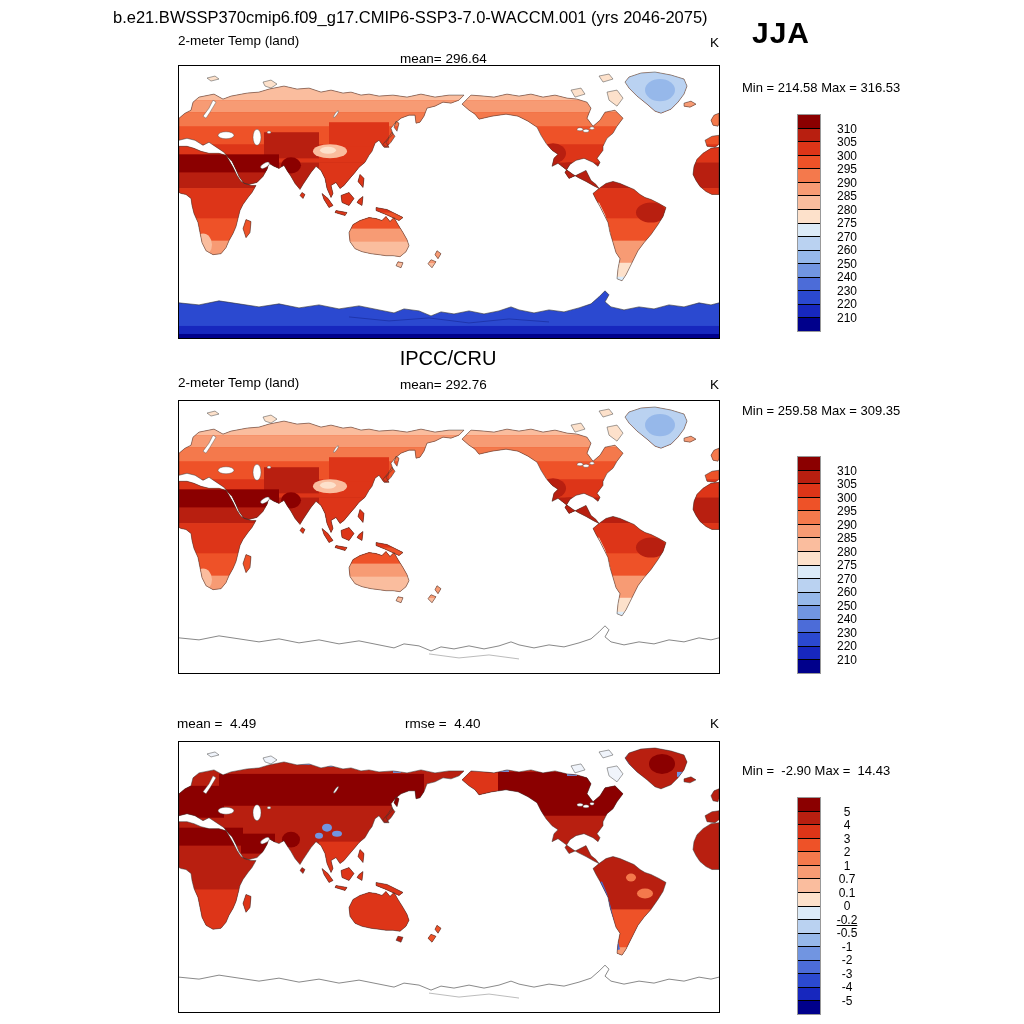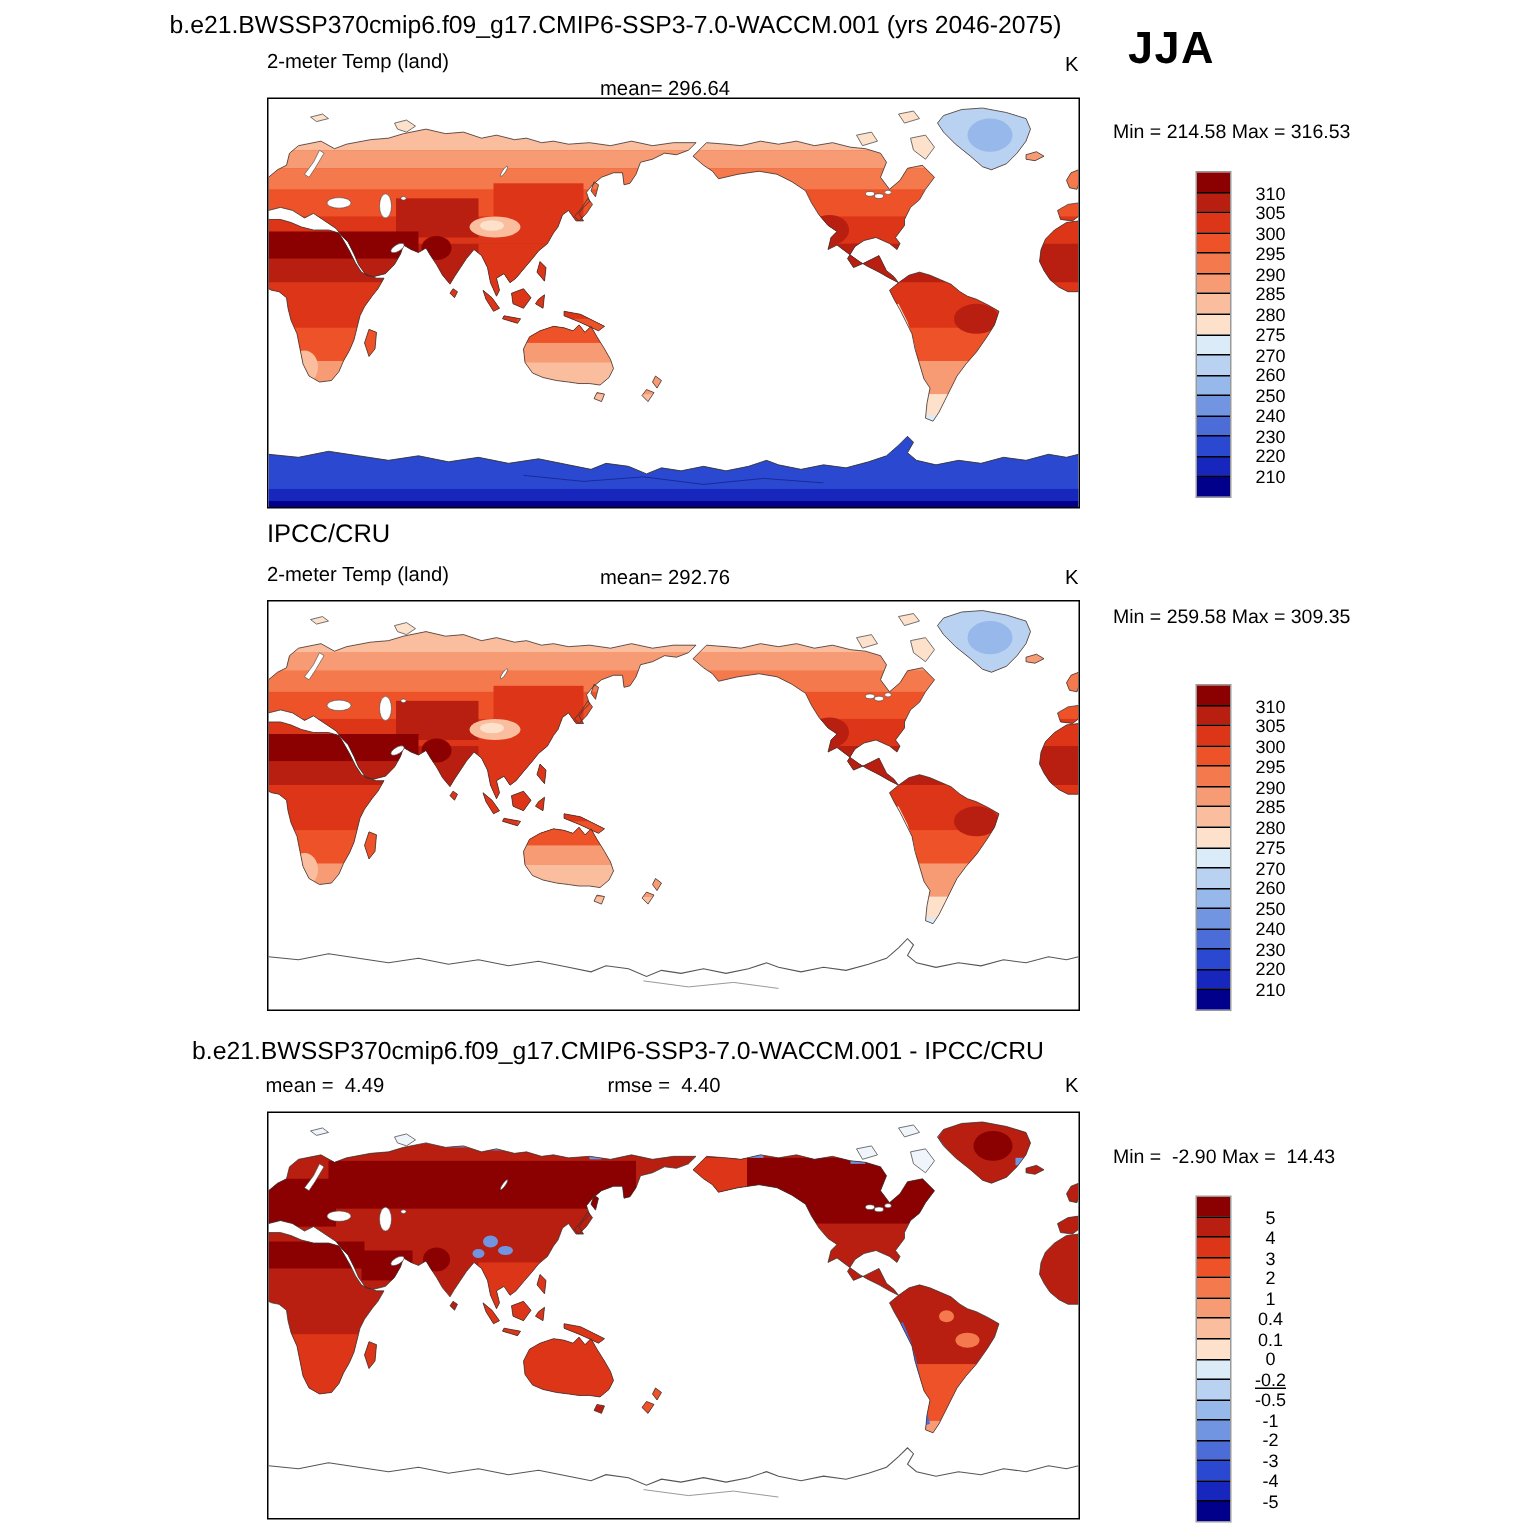--- a/index.html
+++ b/index.html
@@ -1,21 +1,21 @@
 <!DOCTYPE html>
 <html><head>
 <meta charset="utf-8">
 <style>
   html,body{margin:0;padding:0;background:#fff;}
   .page{position:relative;width:1024px;height:1024px;background:#fff;overflow:hidden;
         font-family:"Liberation Sans","DejaVu Sans",sans-serif;color:#000;}
   .t{position:absolute;white-space:pre;line-height:1.1;}
   .main-title{left:113px;top:8px;font-size:16.5px;}
   .season{left:752px;top:16px;font-size:30px;font-weight:700;letter-spacing:1px;}
-  .sub2{left:178px;top:347px;width:540px;text-align:left;font-size:17px;}
+  .sub2{left:178px;top:347px;width:540px;text-align:center;font-size:20px;}
   .sub3{left:128px;top:692px;font-size:16.5px;}
   .rowlab{font-size:13.5px;}
   .minmax{font-size:13px;}
   .cblab{position:absolute;width:40px;text-align:center;font-size:12px;white-space:pre;}
   .mapframe{position:absolute;left:178px;width:540px;background:#fff;border:1px solid #000;}
   .mapframe svg{display:block;width:100%;height:100%;}
   .cbar{position:absolute;left:797px;width:24px;border:1px solid #999;box-sizing:border-box;
         display:flex;flex-direction:column;background:#fff;}
   .cbar div{flex:1;}
   .cbar div + div{border-top:1px solid #000;}
@@ -275,21 +275,20 @@
       <div style="background: rgb(220, 235, 248);"></div>
       <div style="background: rgb(186, 210, 241);"></div>
       <div style="background: rgb(150, 184, 234);"></div>
       <div style="background: rgb(113, 149, 225);"></div>
       <div style="background: rgb(76, 108, 216);"></div>
       <div style="background: rgb(43, 73, 208);"></div>
       <div style="background: rgb(23, 39, 190);"></div>
       <div style="background: rgb(0, 0, 139);"></div>
     </div>
 
-  <div class="t sub3">b.e21.BWSSP370cmip6.f09_g17.CMIP6-SSP3-7.0-WACCM.001 - IPCC/CRU</div>
   <div class="t rowlab" style="left:177px;top:717px">mean =  4.49</div>
   <div class="t rowlab" style="left:405px;top:717px">rmse =  4.40</div>
   <div class="t rowlab" style="left:710px;top:717px">K</div>
   <div class="mapframe" style="top:741px;height:270px">
     <svg id="map2" viewBox="0 0 540 271" preserveAspectRatio="none">
         <defs>
           <clipPath id="landclip2">
             <path d="M0,52 L6,47 L12,44 L14,36 L20,31 L35,28 L44,33 L52,30 L68,27 L80,26 L90,23 L105,20 L118,23 L130,22 L142,26 L152,24 L164,27 L172,26 L182,29 L190,28 L200,30 L214,29 L228,31 L242,28 L256,31 L270,29 L285,29 L280,34 L272,37 L264,36 L256,40 L248,42 L245,50 L241,56 L237,57 L236,49 L230,49 L222,52 L216,57 L212,62 L214,68 L210,72 L207,76 L210,81 L205,81 L200,74 L196,77 L193,85 L190,89 L186,96 L180,101 L176,106 L170,113 L165,119 L161,122 L157,116 L152,119 L154,127 L152,131 L148,122 L146,112 L142,104 L137,100 L132,106 L128,112 L124,118 L121,123 L116,117 L112,110 L108,104 L105,99 L100,102 L95,100 L90,97 L88,103 L84,110 L78,116 L70,118 L65,117 L60,110 L57,103 L53,95 L49,91 L45,86 L36,80 L30,76 L24,79 L16,74 L8,72 L0,74 Z"></path>
             <path d="M0,80 L8,80 L15,82 L22,85 L30,87 L40,87 L47,89 L50,94 L54,101 L58,109 L62,115 L66,117 L72,119 L77,119 L73,126 L69,131 L64,138 L61,144 L59,152 L57,160 L54,167 L50,174 L47,181 L42,187 L34,188 L27,184 L23,176 L21,166 L19,156 L15,147 L13,139 L12,132 L7,128 L2,127 L0,126 Z"></path>
             <path d="M540,81 L532,82 L524,87 L518,93 L515,100 L514,108 L517,114 L521,120 L527,125 L533,128 L540,128 Z"></path>
@@ -439,21 +438,21 @@
     <div class="cblab" style="left: 827px; top: 598.5px;">250</div>
     <div class="cblab" style="left: 827px; top: 612px;">240</div>
     <div class="cblab" style="left: 827px; top: 625.5px;">230</div>
     <div class="cblab" style="left: 827px; top: 639px;">220</div>
     <div class="cblab" style="left: 827px; top: 652.5px;">210</div>
     <div class="cblab" style="left: 827px; top: 804.5px;">5</div>
     <div class="cblab" style="left: 827px; top: 818px;">4</div>
     <div class="cblab" style="left: 827px; top: 831.5px;">3</div>
     <div class="cblab" style="left: 827px; top: 845px;">2</div>
     <div class="cblab" style="left: 827px; top: 858.5px;">1</div>
-    <div class="cblab" style="left: 827px; top: 872px;">0.4</div>
+    <div class="cblab" style="left: 827px; top: 872px;">0.7</div>
     <div class="cblab" style="left: 827px; top: 885.5px;">0.1</div>
     <div class="cblab" style="left: 827px; top: 899px;">0</div>
     <div class="cblab" style="left: 827px; top: 912.5px; text-decoration: underline;">-0.2</div>
     <div class="cblab" style="left: 827px; top: 926px;">-0.5</div>
     <div class="cblab" style="left: 827px; top: 939.5px;">-1</div>
     <div class="cblab" style="left: 827px; top: 953px;">-2</div>
     <div class="cblab" style="left: 827px; top: 966.5px;">-3</div>
     <div class="cblab" style="left: 827px; top: 980px;">-4</div>
     <div class="cblab" style="left: 827px; top: 993.5px;">-5</div>
   </div>

